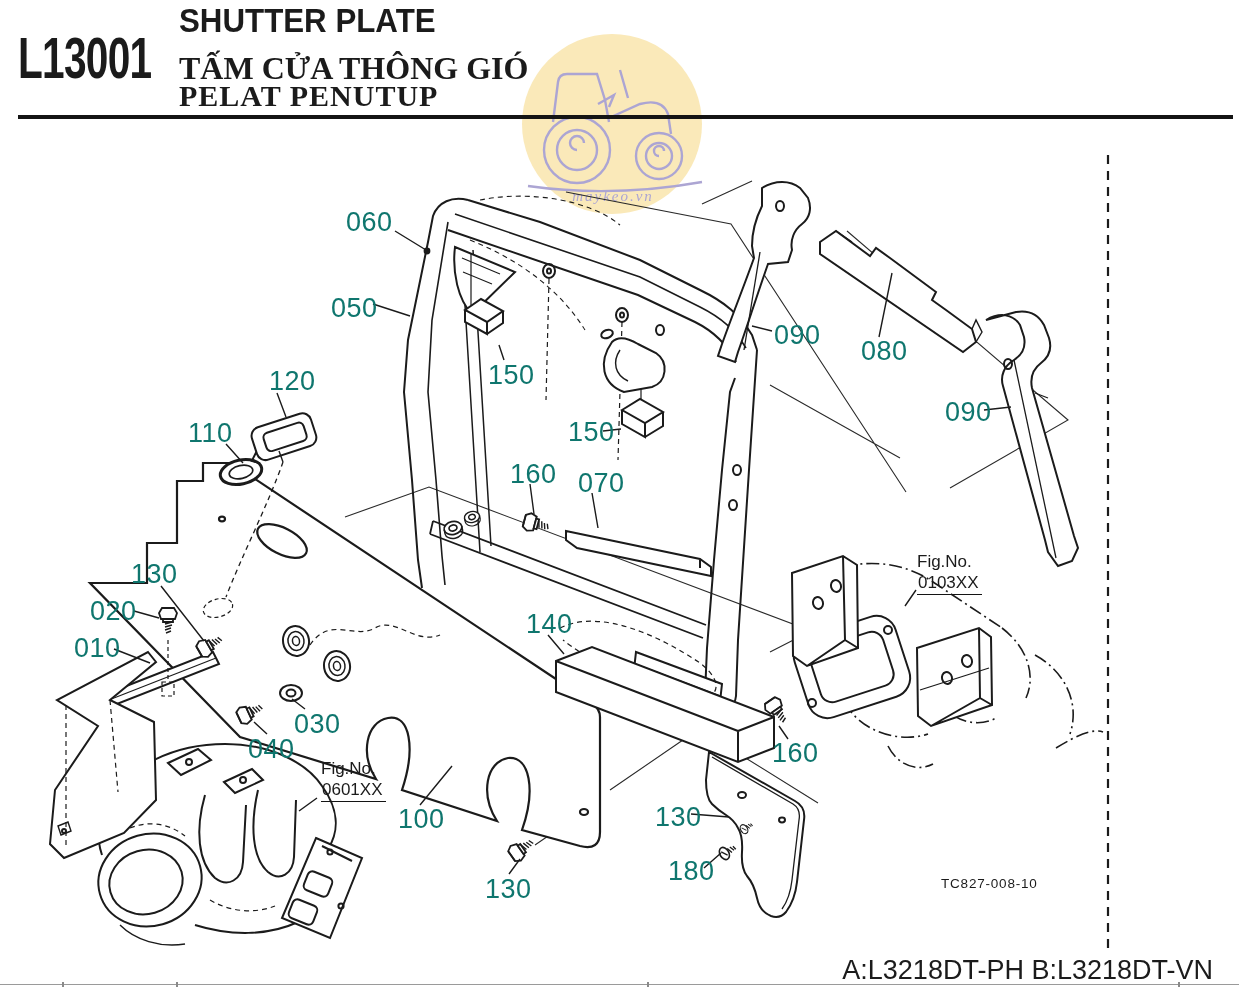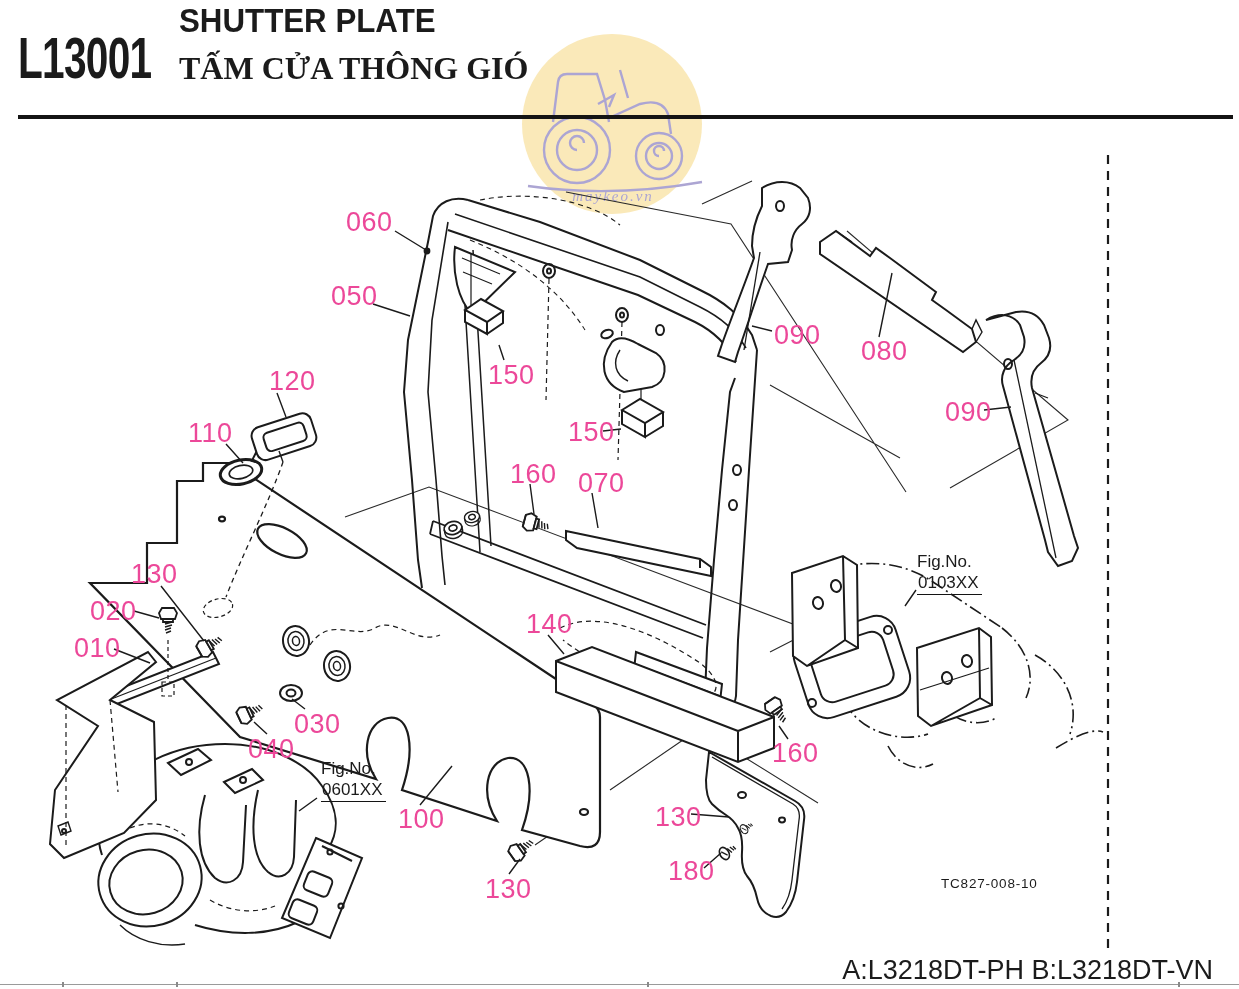--- a/index.html
+++ b/index.html
@@ -10,37 +10,38 @@
       letter-spacing:-1px;transform:scaleX(.70);transform-origin:left top;white-space:nowrap;}
   .title-en{position:absolute;left:179px;top:1px;font-size:34px;font-weight:bold;
       transform:scaleX(.92);transform-origin:left top;white-space:nowrap;}
   .title-vi{position:absolute;left:179px;top:38px;font-size:32px;font-weight:bold;
       font-family:"Liberation Serif",serif;white-space:nowrap;margin-top:12px;}
   .title-id{position:absolute;left:179px;top:79px;font-size:30px;font-weight:bold;
       font-family:"Liberation Serif",serif;letter-spacing:1px;white-space:nowrap;}
   .hrule{position:absolute;left:18px;top:115px;width:1215px;height:4px;background:#141414;z-index:3;}
   
   #art{position:absolute;left:0;top:0;z-index:2;}
-  .plabel{position:absolute;font-size:27px;color:#ec4899;z-index:4;white-space:nowrap;
+  .plabel{position:absolute;font-size:27px;color:#0f766e;z-index:4;white-space:nowrap;
       letter-spacing:.5px;}
   .figref{position:absolute;font-size:17px;line-height:21px;z-index:4;white-space:nowrap;}
   .figref .num{display:inline-block;border-bottom:1.6px solid #141414;padding:0 3px 1px 1px;}
   .drawcode{position:absolute;left:941px;top:876px;font-size:13.5px;letter-spacing:.8px;z-index:4;}
   .footer{position:absolute;right:26px;bottom:3px;font-size:27px;z-index:4;white-space:nowrap;}
   .hairline{position:absolute;left:0;top:984px;width:1239px;height:1.2px;background:#9a9a9a;z-index:1;}
   .tick{position:absolute;top:982px;width:1.6px;height:5px;background:#8a8a8a;z-index:1;}
 </style>
 </head>
 <body>
 
 <div id="page">
 
   <div class="section-code">L13001</div>
   <div class="title-en">SHUTTER PLATE</div>
   <div class="title-vi">TẤM CỬA THÔNG GIÓ</div>
+  <div class="title-id">PELAT PENUTUP</div>
   <div class="hrule"></div>
 
   <svg id="art" width="1239" height="989" viewBox="0 0 1239 989">
     <defs>
       <g id="bolt" stroke="#1b1b1b" fill="#ffffff" stroke-width="1.8">
         <path d="M -9,-6 L -4,-9 L 2,-7 L 2,7 L -4,9 L -9,6 Z"></path>
         <path d="M -9,-6 L -9,6" fill="none"></path>
         <path d="M 2,-5 L 5,-5 L 5,5 L 2,5 Z"></path>
         <path d="M 5,-4 L 7,3 M 8,-4 L 10,3 M 11,-3 L 13,3 M 14,-3 L 16,2" fill="none" stroke-width="1.4"></path>
       </g>
@@ -254,21 +255,21 @@
                M 603,431 L 621,429 M 530,484 L 534,514 M 592,493 L 598,528 M 548,635 L 564,654
                M 691,814 L 729,817 M 704,868 L 721,853 M 788,739 L 779,726 M 772,331 L 752,326
                M 879,337 L 892,273 M 984,410 L 1011,407 M 317,798 L 299,811 M 916,590 L 905,606"></path>
       <circle cx="427" cy="251" r="3.4" fill="#1b1b1b" stroke="none"></circle>
     </g>
 
     <path d="M 1108,155 L 1108,948" stroke="#1b1b1b" stroke-width="2.2" stroke-dasharray="9 7" fill="none"></path>
   </svg>
 
   <div class="plabel" style="left:346px;top:207px">060</div>
-  <div class="plabel" style="left:331px;top:281px">050</div>
+  <div class="plabel" style="left:331px;top:293px">050</div>
   <div class="plabel" style="left:269px;top:366px">120</div>
   <div class="plabel" style="left:188px;top:418px">110</div>
   <div class="plabel" style="left:131px;top:559px">130</div>
   <div class="plabel" style="left:90px;top:596px">020</div>
   <div class="plabel" style="left:74px;top:633px">010</div>
   <div class="plabel" style="left:294px;top:709px">030</div>
   <div class="plabel" style="left:248px;top:734px">040</div>
   <div class="plabel" style="left:398px;top:804px">100</div>
   <div class="plabel" style="left:485px;top:874px">130</div>
   <div class="plabel" style="left:488px;top:360px">150</div>

